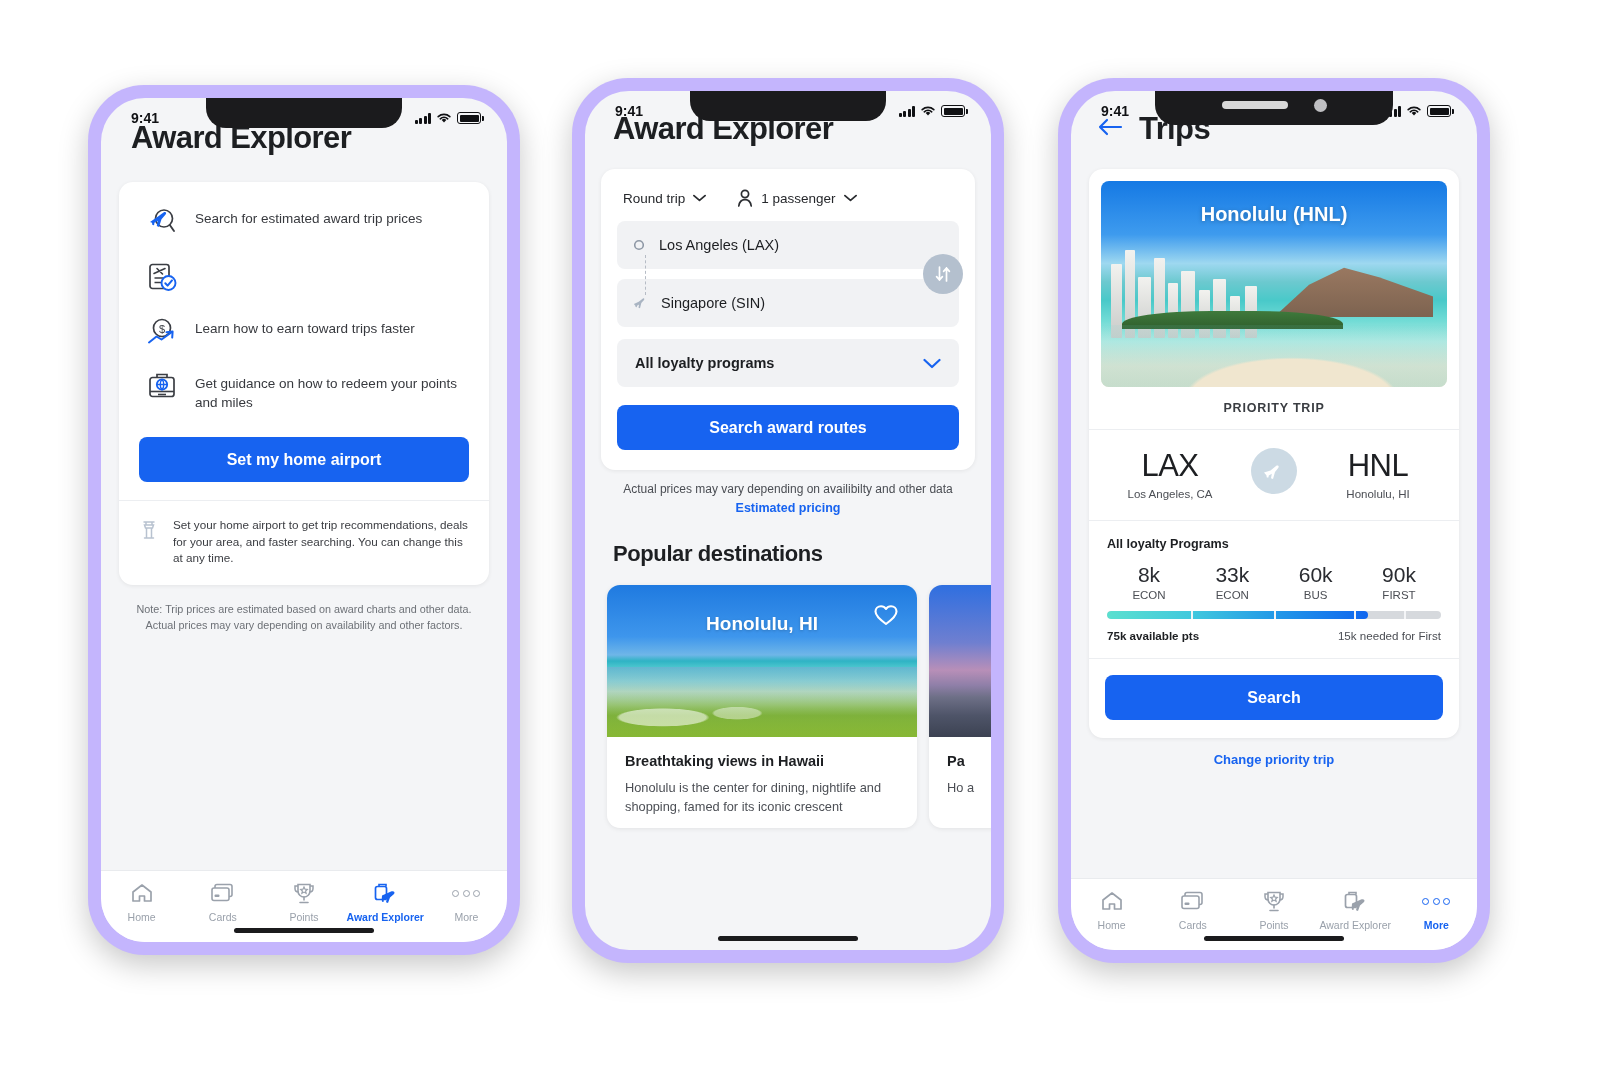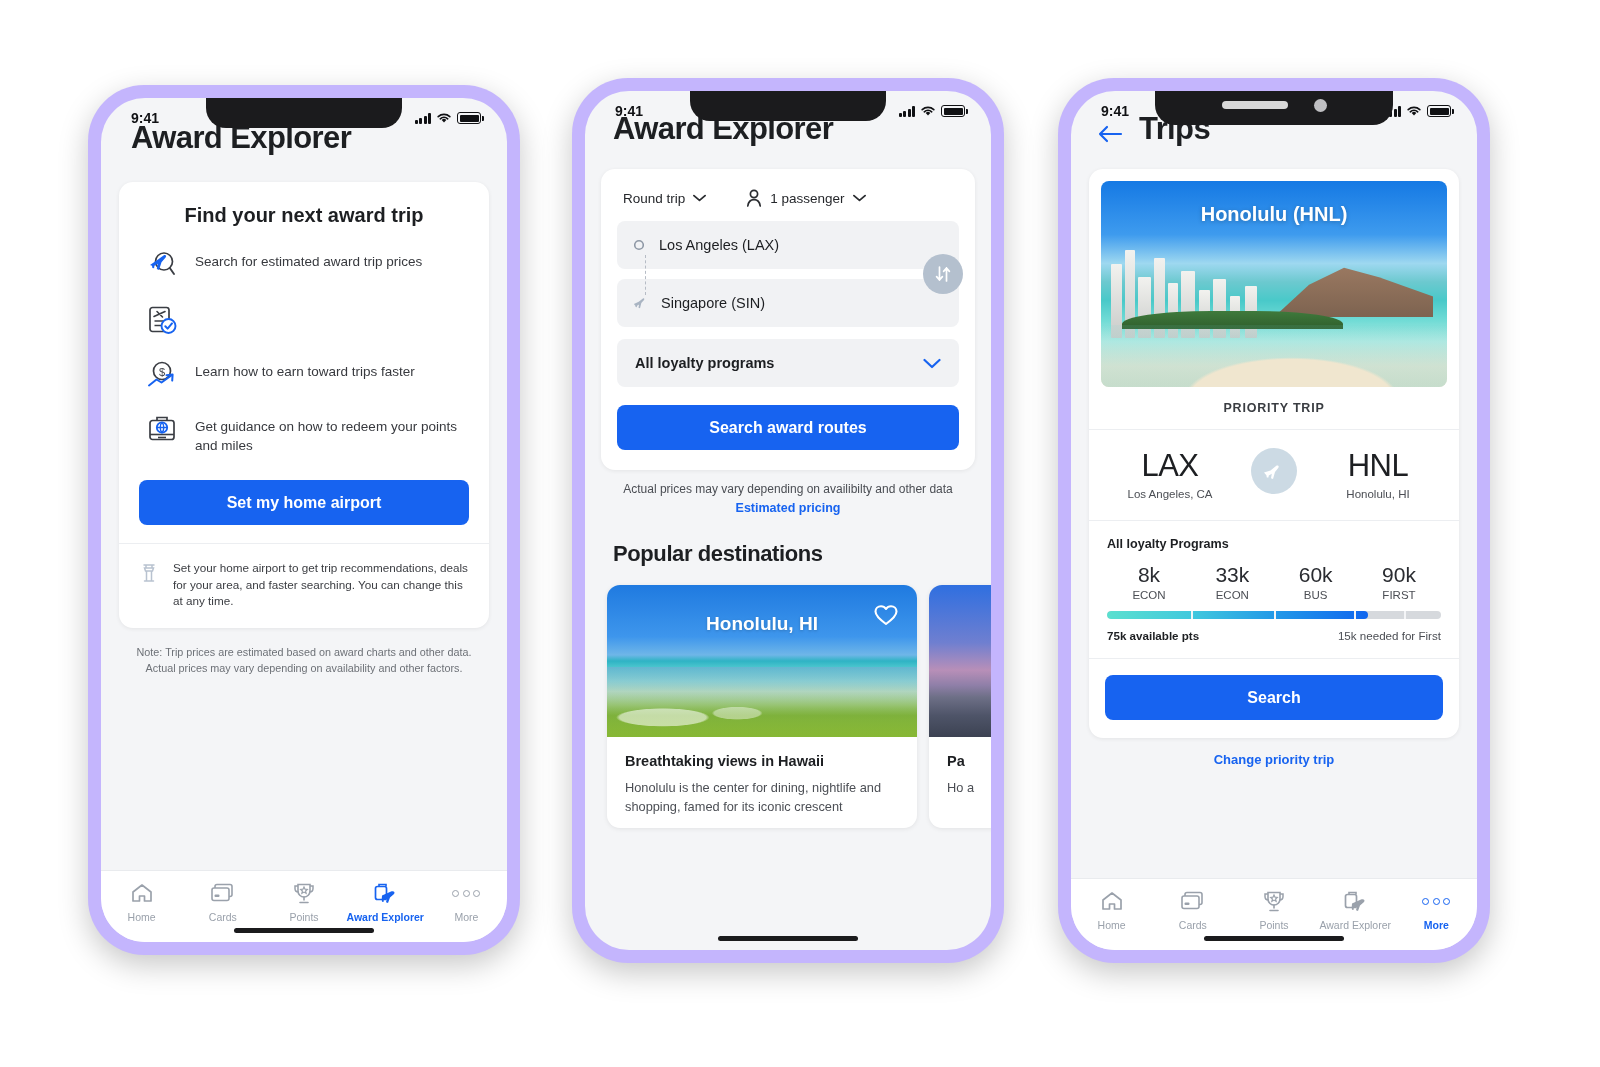--- a/index.html
+++ b/index.html
@@ -99,21 +99,21 @@
   .tab .glyph { height: 26px; display:flex; align-items:center; }
   .tab .lbl { font-size: 10.5px; color: #9aa1ab; }
   .tab.active .lbl { color: #1763f0; font-weight: bold; }
   .dots { display:flex; gap:3.5px; }
   .dots span { width:7px;height:7px;border-radius:50%;border:1.6px solid #9aa1ab; display:block;}
   .tab.active .dots span { border-color:#1763f0; }
 
   
   .p2-head { padding: 20px 28px 0 28px; }
   .p2-card { margin: 22px 16px 0 16px; padding: 18px 16px 20px 16px; position: relative; }
-  .p2-row1 { display:flex; align-items:center; gap: 40px; padding: 2px 6px 14px 6px;}
+  .p2-row1 { display:flex; align-items:center; gap: 31px; padding: 2px 6px 14px 6px;}
   .selector { display:flex; align-items:center; gap: 8px; font-size: 13.5px; color:#25272b; font-weight:500; cursor:pointer;}
   .chev { width: 13px; height: 8px; }
   .route-box { position: relative; }
   .route-field {
     background: #f1f2f4; border-radius: 8px; height: 48px;
     display:flex; align-items:center; gap: 14px; padding: 0 16px; cursor:pointer;
   }
   .route-field + .route-field { margin-top: 10px; }
   .route-field .label { font-size: 14.5px; color: #1d1f22; font-weight: normal; }
   .dashline {
@@ -179,21 +179,21 @@
     position:absolute; left:0; right:0; bottom:0; height: 30%;
     background: radial-gradient(ellipse at 55% 120%, #f0e6cf 0 38%, rgba(240,230,207,0) 40%),
                 linear-gradient(180deg, rgba(110,215,210,.1), rgba(180,235,228,.5));
   }
   .art-waikiki .green {
     position:absolute; left: 6%; right: 30%; top: 63%; height: 9%;
     background: linear-gradient(180deg,#3f7a3c,#2f5f2c); border-radius: 40% 40% 0 0 / 70% 70% 0 0;
   }
 
   
-  .p3-head { display:flex; align-items:flex-end; gap: 16px; padding: 20px 28px 0 26px; }
+  .p3-head { display:flex; align-items:center; gap: 16px; padding: 20px 28px 0 26px; }
   .back-arrow { cursor:pointer; }
   .p3-card { margin: 22px 18px 0 18px; overflow: hidden; }
   .p3-hero { margin: 12px 12px 0 12px; height: 206px; border-radius: 8px; overflow: hidden; position: relative; }
   .p3-hero .city {
     position:absolute; top: 22px; left:0; right:0; text-align:center;
     color:#fff; font-size: 20px; font-weight: bold; text-shadow: 0 1px 4px rgba(0,0,0,.25);
   }
   .p3-priority { text-align:center; font-size: 12.5px; font-weight: bold; color:#3a3d42; letter-spacing:.8px; padding: 14px 0 14px 0;}
   .p3-route { border-top: 1px solid #eceef1; display:flex; justify-content: space-between; padding: 18px 26px 20px 26px;}
   .p3-route .side { text-align:center; width: 110px; }
@@ -243,21 +243,20 @@
             </span>
         </span>
       </div>
 
       <div class="screen-body" style="padding-top:0">
         <div class="p1-head">
           <div class="page-title">Award Explorer</div>
         </div>
 
         <div class="card p1-card">
-          <h2>Find your next award trip</h2>
 
           <div class="feat">
             <span class="ico">
               <svg viewBox="0 0 36 36" width="36" height="36">
                 <circle cx="19" cy="14.5" r="8.5" fill="none" stroke="#3b3e44" stroke-width="1.7"></circle>
                 <path d="M24.8 21 L29 27" stroke="#3b3e44" stroke-width="1.9" stroke-linecap="round"></path>
                 <path d="M5 18 L13 12.5 L18.5 8.5 C20.5 7.2 22 8.8 20.6 10.5 L16.5 15.3 L14 23 L11.8 22 L12.7 16.8 L9.4 18.8 L9.1 21.3 L7.4 21.1 L7 18.8 Z" fill="#1763f0"></path>
               </svg>
             </span>
             <span class="txt">Search for estimated award trip prices</span>

